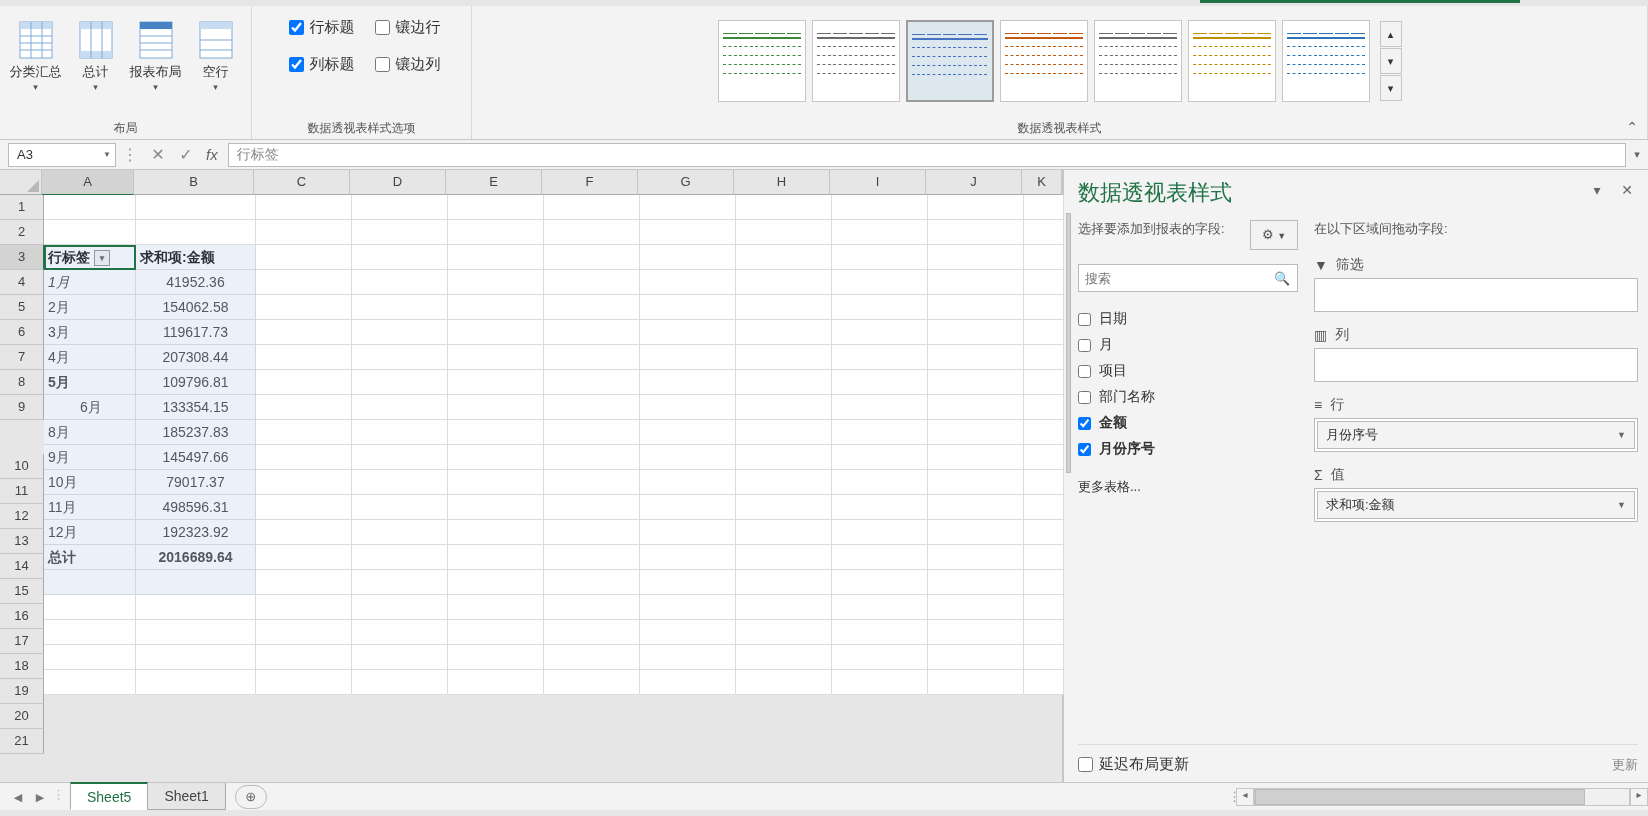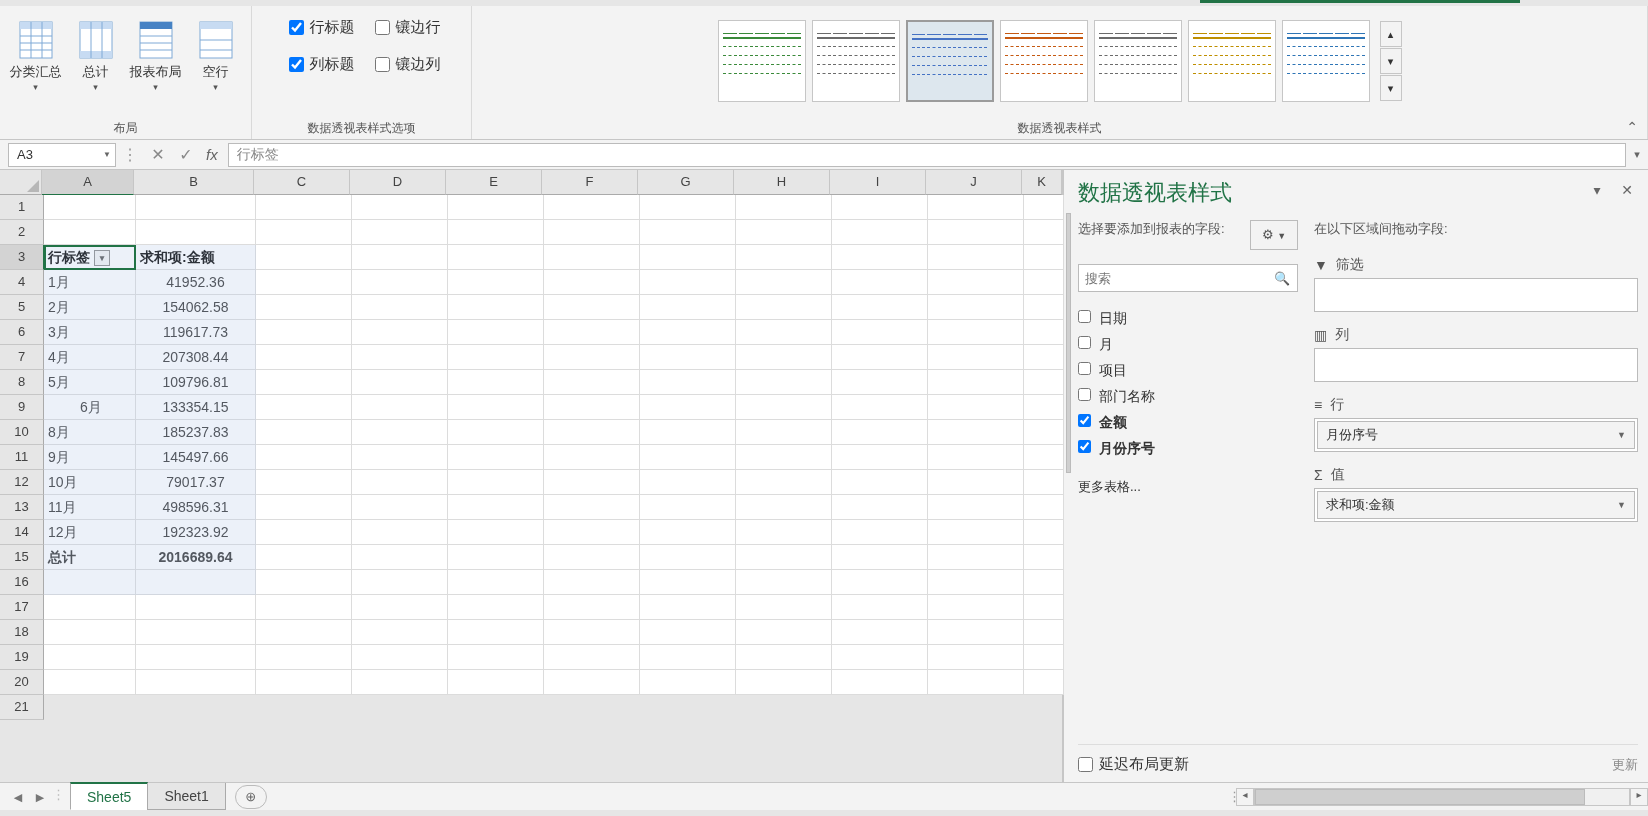--- a/index.html
+++ b/index.html
@@ -77,21 +77,21 @@
 .pane-title-row{display:flex; align-items:center;}
 .pane-title { font-size:22px; color:#217346; flex:1;}
 .pane-icon-btn { width:22px; height:22px; color:#666; text-align:center; cursor:pointer; font-size:14px; margin-left:8px;}
 .pane-body { display:flex; gap:16px; margin-top:12px; flex:1; min-height:0;}
 .fields-col { width:220px; display:flex; flex-direction:column;}
 .fields-label { font-size:13px; color:#555; line-height:1.4; display:flex; align-items:flex-start; gap:10px;}
 .gear-btn { width:48px; height:30px; border:1px solid #bbb; background:#f3f3f3; text-align:center; line-height:28px; cursor:pointer; }
 .search-box { margin-top:14px; height:28px; border:1px solid #bbb; background:#fff; display:flex; align-items:center; padding:0 6px;}
 .search-box input { border:none; outline:none; flex:1; font-size:13px; background:transparent; color:#888;}
 .field-list { margin-top:18px; display:flex; flex-direction:column; gap:8px; font-size:14px;}
-.field-item { display:flex; align-items:flex-start; gap:8px; cursor:pointer; }
+.field-item { display:flex; align-items:center; gap:8px; cursor:pointer; }
 .field-item.checked { font-weight:bold; }
 .more-tables { margin-top:20px; font-size:13px; color:#333; cursor:pointer;}
 
 .areas-col { flex:1; display:flex; flex-direction:column; gap:14px; }
 .areas-label { font-size:13px; color:#555; margin-bottom:4px;}
 .area-box { display:flex; flex-direction:column; gap:4px;}
 .area-hdr { display:flex; align-items:center; gap:8px; font-size:14px; color:#555;}
 .area-well { min-height:34px; background:#fff; border:1px solid #bbb; padding:2px;}
 .area-chip { height:28px; border:1px solid #bbb; background:#f3f3f3; display:flex; align-items:center; padding:0 8px; font-size:13px; cursor:pointer;}
 .area-chip .dd{ margin-left:auto; font-size:9px; color:#666;}
@@ -524,21 +524,21 @@
       <div class="row-headers" id="row-headers">
           <div class="row-h" style="height: 25px;">1</div>
           <div class="row-h" style="height: 25px;">2</div>
           <div class="row-h sel" style="height: 25px;">3</div>
           <div class="row-h" style="height: 25px;">4</div>
           <div class="row-h" style="height: 25px;">5</div>
           <div class="row-h" style="height: 25px;">6</div>
           <div class="row-h" style="height: 25px;">7</div>
           <div class="row-h" style="height: 25px;">8</div>
           <div class="row-h" style="height: 25px;">9</div>
-          <div class="row-h" style="height: 25px;">10</div>
+          <div class="row-h" style="height: 25px; margin-top: 34px;">10</div>
           <div class="row-h" style="height: 25px;">11</div>
           <div class="row-h" style="height: 25px;">12</div>
           <div class="row-h" style="height: 25px;">13</div>
           <div class="row-h" style="height: 25px;">14</div>
           <div class="row-h" style="height: 25px;">15</div>
           <div class="row-h" style="height: 25px;">16</div>
           <div class="row-h" style="height: 25px;">17</div>
           <div class="row-h" style="height: 25px;">18</div>
           <div class="row-h" style="height: 25px;">19</div>
           <div class="row-h" style="height: 25px;">20</div>
@@ -578,21 +578,21 @@
             <div class="cell" style="width: 96px; height: 25px;"></div>
             <div class="cell" style="width: 96px; height: 25px;"></div>
             <div class="cell" style="width: 96px; height: 25px;"></div>
             <div class="cell" style="width: 96px; height: 25px;"></div>
             <div class="cell" style="width: 96px; height: 25px;"></div>
             <div class="cell" style="width: 96px; height: 25px;"></div>
             <div class="cell" style="width: 96px; height: 25px;"></div>
             <div class="cell" style="width: 40px; height: 25px;"></div>
           </div>
           <div class="cell-row">
-            <div class="cell" style="width: 92px; height: 25px;">1月</div>
+            <div class="cell" style="width: 92px; height: 25px; font-style: italic;">1月</div>
             <div class="cell right" style="width: 120px; height: 25px;">41952.36</div>
             <div class="cell" style="width: 96px; height: 25px;"></div>
             <div class="cell" style="width: 96px; height: 25px;"></div>
             <div class="cell" style="width: 96px; height: 25px;"></div>
             <div class="cell" style="width: 96px; height: 25px;"></div>
             <div class="cell" style="width: 96px; height: 25px;"></div>
             <div class="cell" style="width: 96px; height: 25px;"></div>
             <div class="cell" style="width: 96px; height: 25px;"></div>
             <div class="cell" style="width: 96px; height: 25px;"></div>
             <div class="cell" style="width: 40px; height: 25px;"></div>
@@ -630,21 +630,21 @@
             <div class="cell" style="width: 96px; height: 25px;"></div>
             <div class="cell" style="width: 96px; height: 25px;"></div>
             <div class="cell" style="width: 96px; height: 25px;"></div>
             <div class="cell" style="width: 96px; height: 25px;"></div>
             <div class="cell" style="width: 96px; height: 25px;"></div>
             <div class="cell" style="width: 96px; height: 25px;"></div>
             <div class="cell" style="width: 96px; height: 25px;"></div>
             <div class="cell" style="width: 40px; height: 25px;"></div>
           </div>
           <div class="cell-row">
-            <div class="cell" style="width: 92px; height: 25px;">5月</div>
+            <div class="cell" style="width: 92px; height: 25px; font-weight: bold;">5月</div>
             <div class="cell right" style="width: 120px; height: 25px;">109796.81</div>
             <div class="cell" style="width: 96px; height: 25px;"></div>
             <div class="cell" style="width: 96px; height: 25px;"></div>
             <div class="cell" style="width: 96px; height: 25px;"></div>
             <div class="cell" style="width: 96px; height: 25px;"></div>
             <div class="cell" style="width: 96px; height: 25px;"></div>
             <div class="cell" style="width: 96px; height: 25px;"></div>
             <div class="cell" style="width: 96px; height: 25px;"></div>
             <div class="cell" style="width: 96px; height: 25px;"></div>
             <div class="cell" style="width: 40px; height: 25px;"></div>

